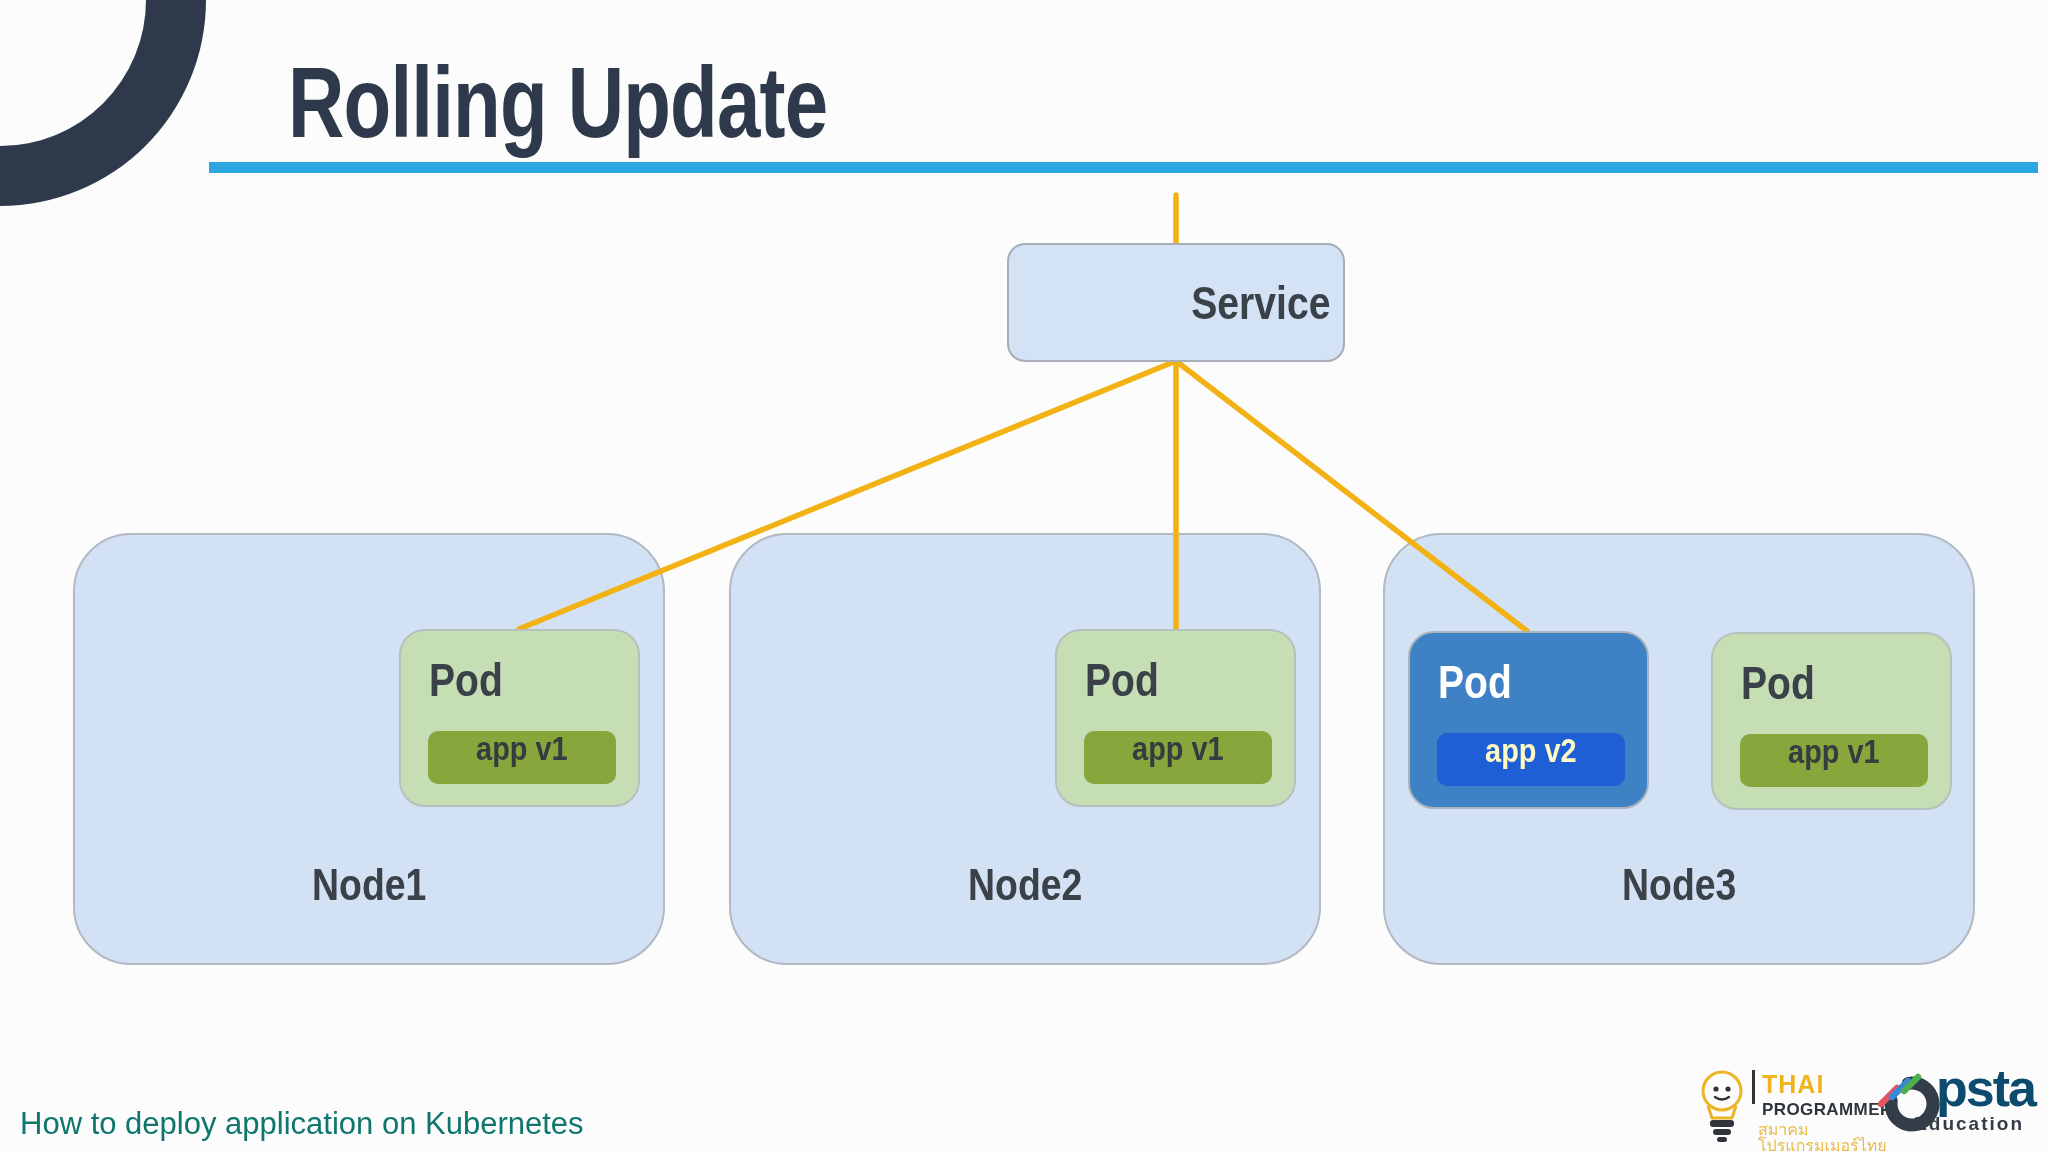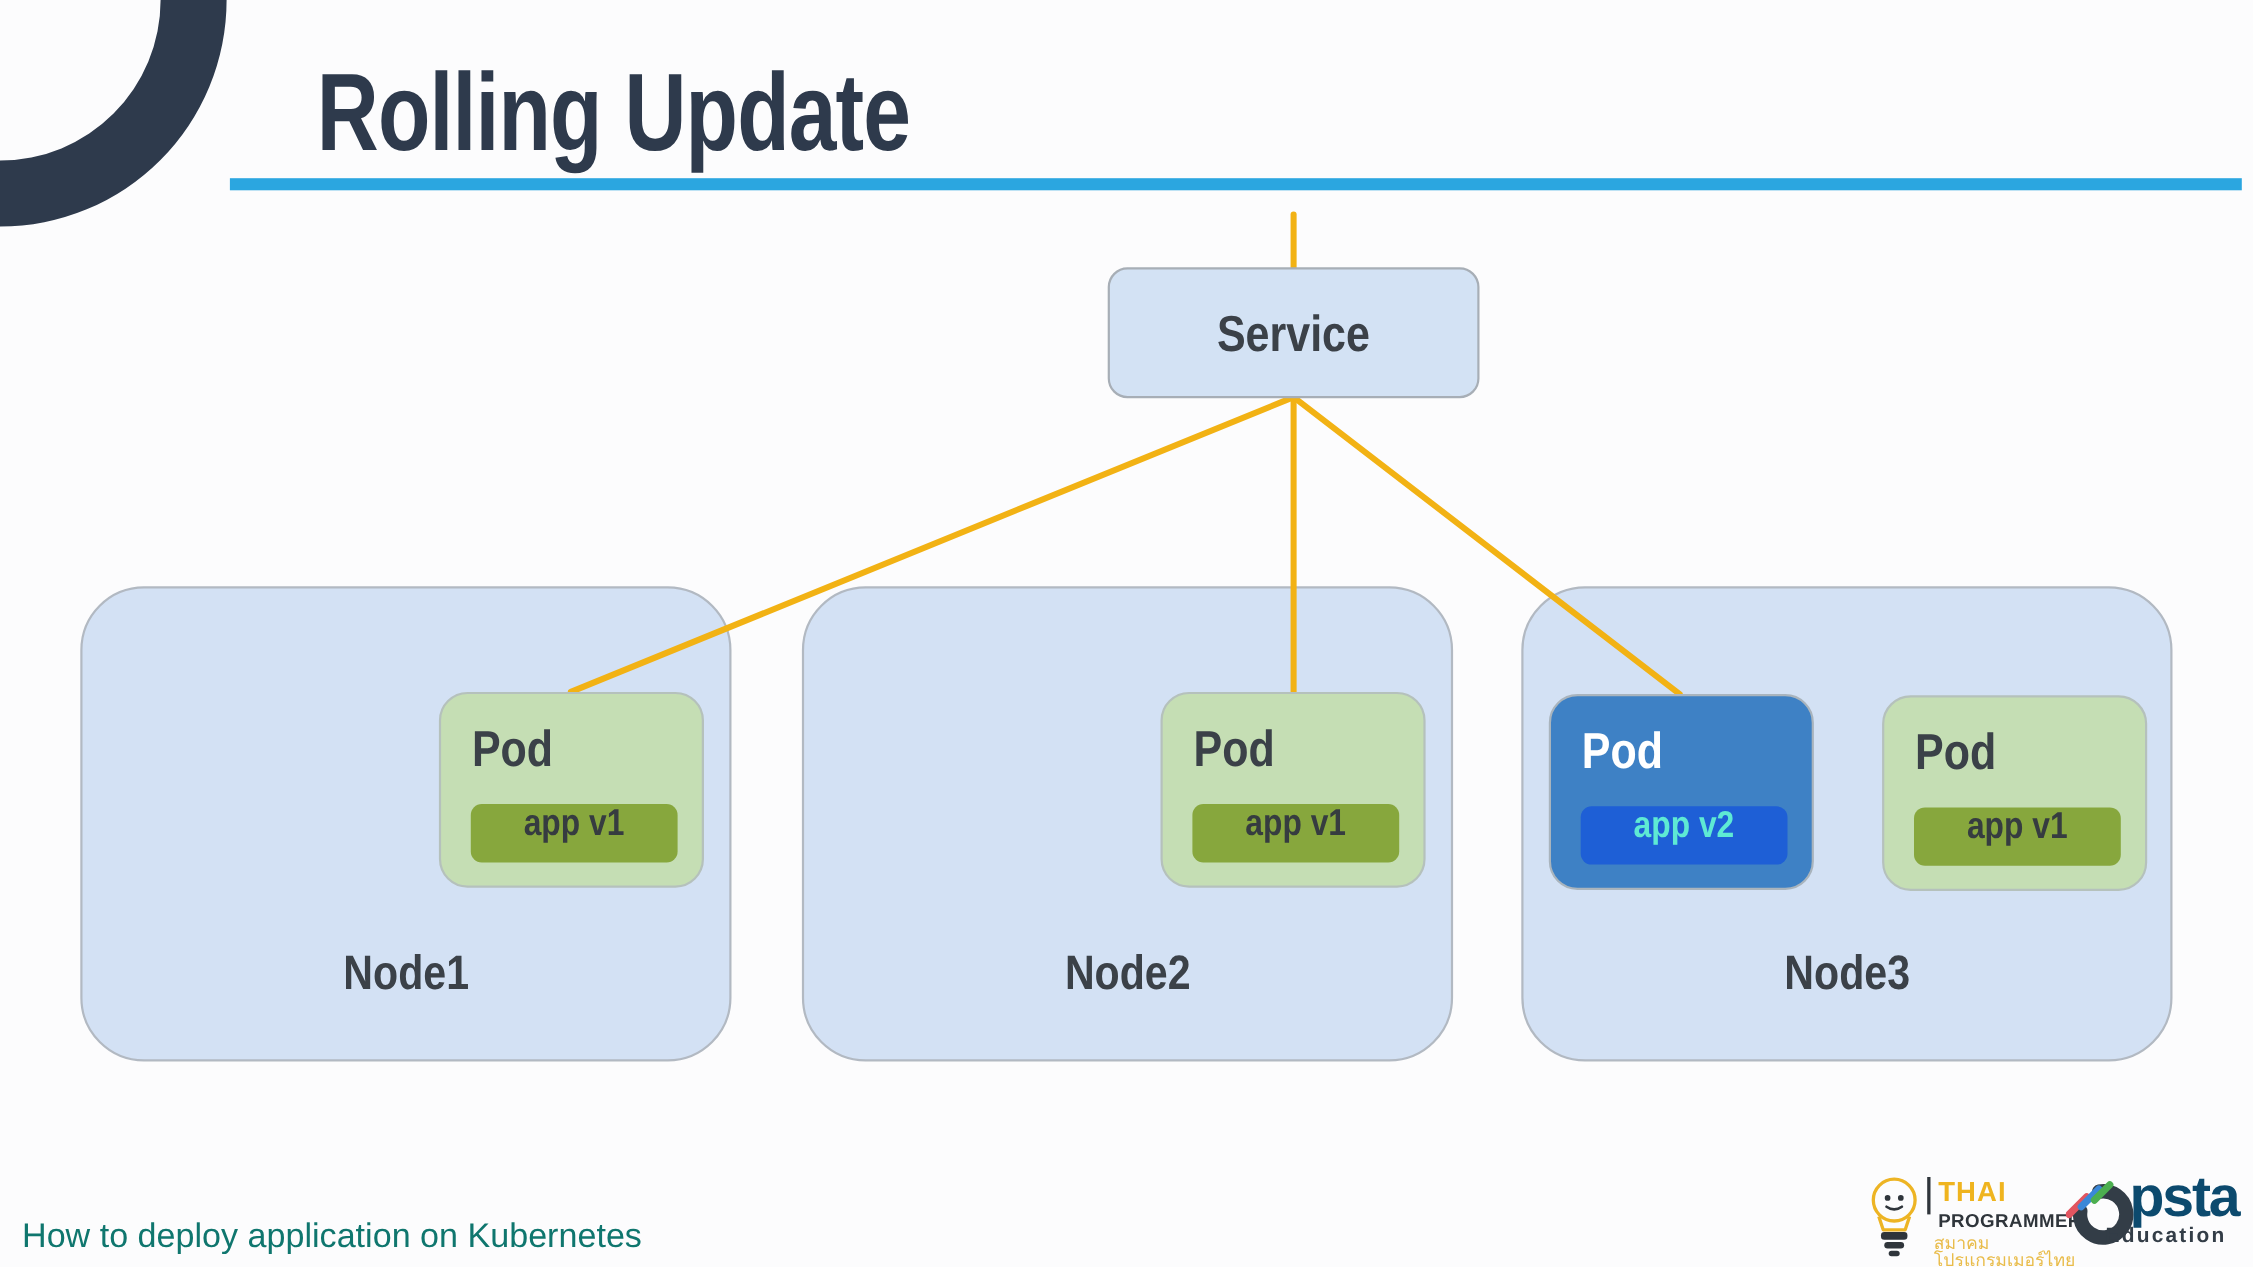--- a/index.html
+++ b/index.html
@@ -19,21 +19,21 @@
   .title-rule{left:209px;top:162px;width:1829px;height:11px;background:#2ba6e0;}
 
   
   .connectors{left:0;top:0;width:2048px;height:1152px;z-index:2;pointer-events:none;}
   .connectors line{stroke:#f2b214;stroke-width:5.5;stroke-linecap:round;}
 
   
   .service{
     left:1007px;top:243px;width:338px;height:119px;z-index:3;
     background:#d3e2f4;border:2px solid #a7aeb6;border-radius:18px;
-    display:flex;align-items:center;justify-content:center;box-sizing:border-box;
+    display:flex;align-items:center;justify-content:flex-end;box-sizing:border-box;
   }
   .service-label{
     font-size:46px;font-weight:bold;color:#3b4148;
     transform:scaleX(0.85);white-space:nowrap;
   }
 
   
   .node{
     top:533px;width:592px;height:432px;
     background:#d3e1f4;border:2px solid #b2b9c2;border-radius:58px;
@@ -61,21 +61,21 @@
   .pod-label{
     margin:26px 0 0 28px;font-size:46px;font-weight:bold;color:#3b4148;
     line-height:1;transform:scaleX(0.85);transform-origin:0 50%;white-space:nowrap;
   }
   .pod-blue .pod-label{color:#ffffff;}
   .app-badge{
     position:absolute;left:27px;bottom:21px;width:188px;height:53px;border-radius:10px;
     display:flex;align-items:flex-start;justify-content:center;
   }
   .badge-olive{background:#87a73d;color:#363c40;}
-  .badge-blue{background:#1e5fd6;color:#5eead4;}
+  .badge-blue{background:#1e5fd6;color:#fef9c3;}
   .app-badge span{
     font-size:34px;font-weight:bold;line-height:1;display:inline-block;
     transform:scaleX(0.85);white-space:nowrap;
   }
 
   
   .footer-text{left:20px;top:1108px;font-size:31px;color:#0f766e;line-height:1;}
 
   
   .thaiprog{left:1698px;top:1062px;width:190px;height:88px;}

